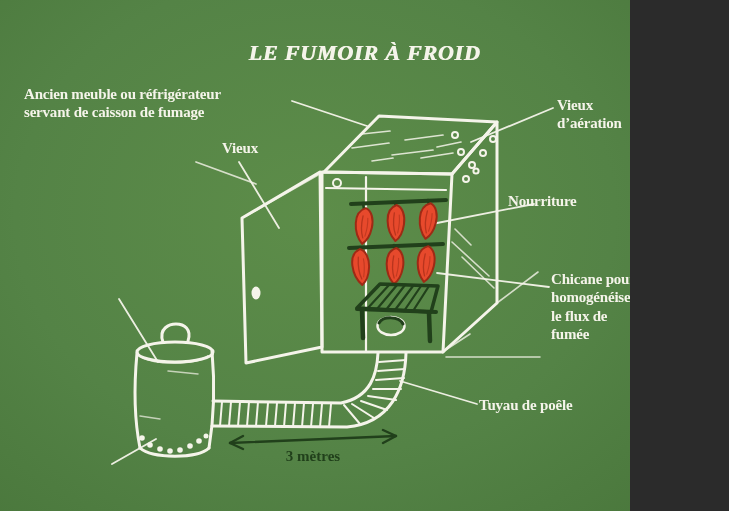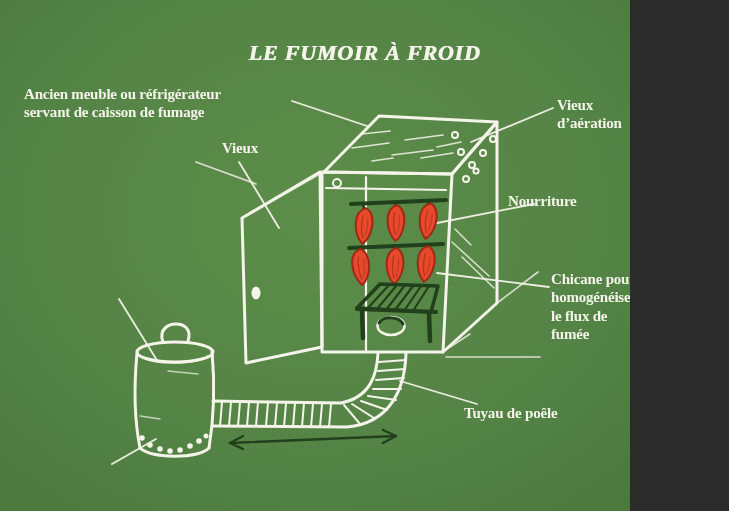--- a/index.html
+++ b/index.html
@@ -21,21 +21,21 @@
     color:var(--ink-white,#f5f4ea);
     text-shadow:0.7px 0 0 var(--ink-white,#f5f4ea);
     white-space:nowrap;
   }
   .lbl-cabinet{left:0;width:290px;top:85px;text-align:left;margin-left:24px;}
   .lbl-door{left:222px;top:139px;}
   .lbl-vent{left:557px;top:96px;}
   .lbl-food{left:508px;top:192px;}
   .lbl-container{left:0;width:206px;top:241px;text-align:right;}
   .lbl-baffle{left:551px;top:270px;}
-  .lbl-pipe{left:464px;top:396px;margin-top:8px;}
+  .lbl-pipe{left:479px;top:396px;}
   .lbl-air{left:49px;top:466px;}
   .lbl-distance{left:230px;width:166px;top:447px;text-align:center;
     color:var(--ink-dark,#21401b);letter-spacing:0;}
 </style>
 </head>
 <body>
 
 <div class="canvas">
 
   <svg class="art" width="729" height="511" viewBox="0 0 729 511" fill="none" stroke-linecap="round" stroke-linejoin="round">
@@ -144,14 +144,15 @@
 
   <div class="lbl lbl-cabinet">Ancien meuble ou réfrigérateur
 servant de caisson de fumage</div>
   <div class="lbl lbl-door">Vieux</div>
   <div class="lbl lbl-vent">Vieux d’aération</div>
   <div class="lbl lbl-food">Nourriture</div>
   <div class="lbl lbl-baffle">Chicane pour
 homogénéiser
 le flux de fumée</div>
   <div class="lbl lbl-pipe">Tuyau de poêle</div>
+  <div class="lbl lbl-distance">3 mètres</div>
 
 </div>
 
 </body></html>

